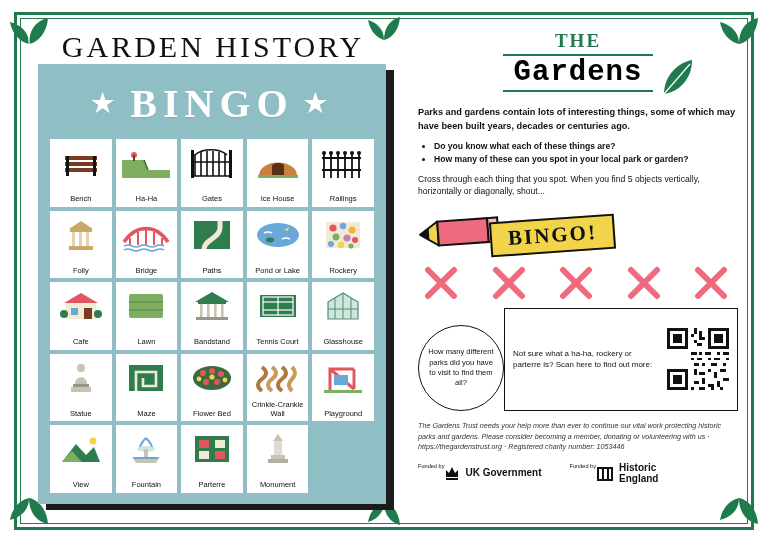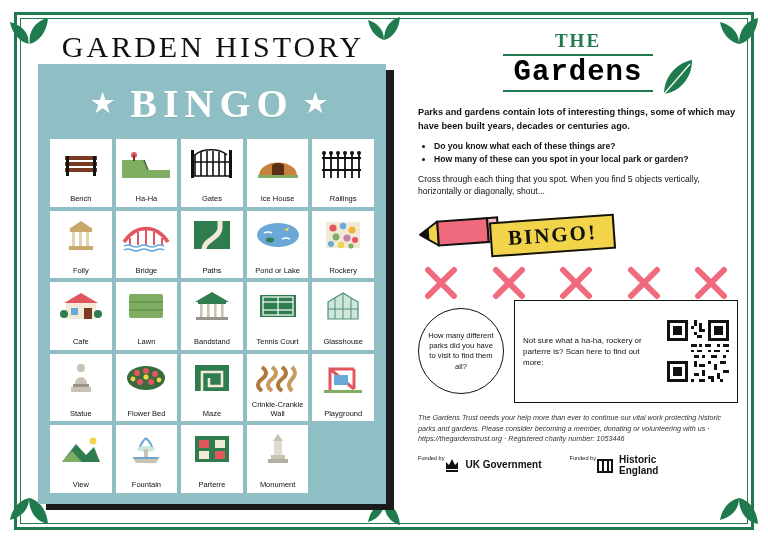--- a/index.html
+++ b/index.html
@@ -120,21 +120,21 @@
     font-family:"Liberation Serif", serif;
     font-weight:bold;
     font-size:21px;
     letter-spacing:2px;
     color:#111;
   }
 
   .x-row { display:flex; justify-content:space-between; padding:6px 10px 0 6px; }
   .x-mark { width:34px; height:34px; }
 
-  .lower { display:flex; gap:10px; margin-top:0; align-items:center; }
+  .lower { display:flex; gap:0; margin-top:8px; align-items:flex-end; }
   .circle-note {
     width:86px; height:86px; border-radius:50%;
     border:1.5px solid #111;
     display:flex; align-items:center; justify-content:center;
     text-align:center;
     font-size:7.6px; line-height:1.35; color:#111;
     padding:6px;
     flex:0 0 auto;
   }
   .qr-box {
@@ -436,49 +436,49 @@
               <path d="M14 24 C14 15 26 15 26 24 Z" fill="#c9c3b4"></path>
               <rect x="12" y="24" width="16" height="3" fill="#9a948a"></rect>
               <rect x="10" y="27" width="20" height="5" fill="#c9c3b4"></rect>
             </svg>
           </div>
           <div class="label">Statue</div>
         </div>
 
         <div class="cell">
           <div class="art">
+            <svg width="44" height="32" viewBox="0 0 44 32">
+              <rect x="5" y="3" width="34" height="26" fill="#2f7d4f"></rect>
+              <g stroke="#f0ead6" stroke-width="2.6" fill="none">
+                <path d="M12 29 L12 10 L32 10 L32 24 L19 24 L19 16"></path>
+              </g>
+            </svg>
+          </div>
+          <div class="label">Maze</div>
+        </div>
+
+        <div class="cell">
+          <div class="art">
             <svg width="46" height="32" viewBox="0 0 46 32">
               <ellipse cx="23" cy="16" rx="19" ry="12" fill="#3a6b3d"></ellipse>
               <g fill="#e2565f">
                 <circle cx="14" cy="11" r="3"></circle>
                   <circle cx="23" cy="9" r="3"></circle>
                   <circle cx="32" cy="12" r="3"></circle>
                 <circle cx="17" cy="20" r="3"></circle>
                   <circle cx="28" cy="20" r="3"></circle>
               </g>
               <g fill="#f2d44a">
                 <circle cx="23" cy="15" r="2.6"></circle>
                   <circle cx="10" cy="17" r="2.4"></circle>
                   <circle cx="36" cy="18" r="2.4"></circle>
               </g>
             </svg>
           </div>
           <div class="label">Flower Bed</div>
-        </div>
-
-        <div class="cell">
-          <div class="art">
-            <svg width="44" height="32" viewBox="0 0 44 32">
-              <rect x="5" y="3" width="34" height="26" fill="#2f7d4f"></rect>
-              <g stroke="#f0ead6" stroke-width="2.6" fill="none">
-                <path d="M12 29 L12 10 L32 10 L32 24 L19 24 L19 16"></path>
-              </g>
-            </svg>
-          </div>
-          <div class="label">Maze</div>
         </div>
 
         <div class="cell">
           <div class="art">
             <svg width="44" height="30" viewBox="0 0 44 30">
               <path d="M6 4 q8 6 0 12 q-8 6 0 12" stroke="#b07a3f" stroke-width="4" fill="none"></path>
               <path d="M16 4 q8 6 0 12 q-8 6 0 12" stroke="#c99a5e" stroke-width="4" fill="none"></path>
               <path d="M26 4 q8 6 0 12 q-8 6 0 12" stroke="#b07a3f" stroke-width="4" fill="none"></path>
               <path d="M36 4 q6 6 0 12 q-6 6 0 12" stroke="#c99a5e" stroke-width="4" fill="none"></path>
             </svg>

